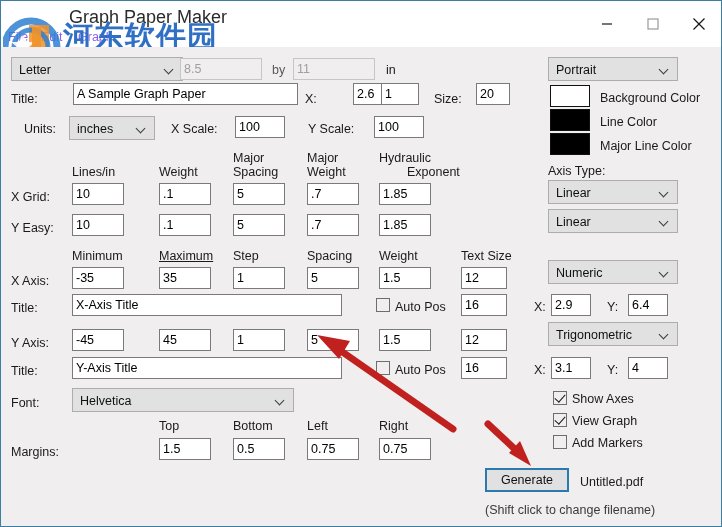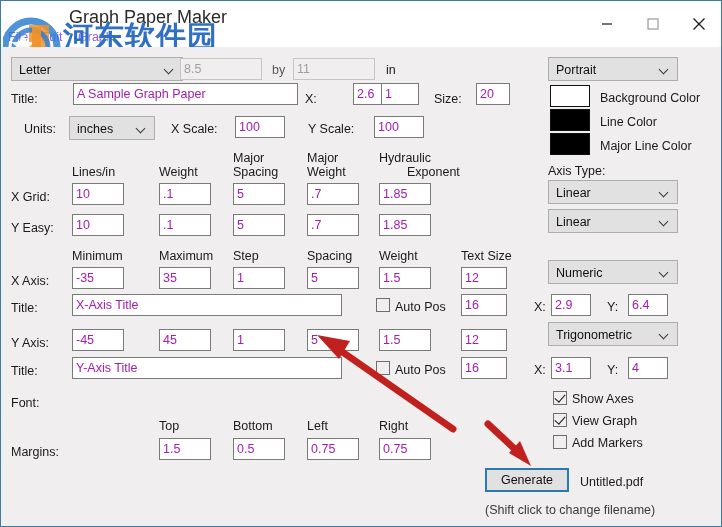--- a/index.html
+++ b/index.html
@@ -26,21 +26,21 @@
   .wm{position:absolute;pointer-events:none;}
   #wm-logo{left:2px;top:16px;width:62px;height:62px;}
   #wm-cn{left:62px;top:16px;font-size:30px;font-weight:bold;color:#2f6fc4;
     letter-spacing:1px;text-shadow:1px 1px 0 rgba(255,255,255,.35);white-space:nowrap;}
   #wm-url{left:92px;top:50px;font-size:22px;font-weight:bold;color:#1f7a33;
     font-family:"Liberation Serif","DejaVu Serif",serif;white-space:nowrap;}
   
   .panel{position:absolute;left:1px;top:46px;width:718px;height:479px;background:#f0eeee;}
   .lbl{position:absolute;font-size:12.5px;color:#1a1a1a;white-space:nowrap;line-height:14px;}
   .tf{position:absolute;box-sizing:border-box;background:#ffffff;border:1px solid #7a7a7a;
-      font-family:"Liberation Sans",sans-serif;font-size:12.5px;color:#a21caf;
+      font-family:"Liberation Sans",sans-serif;font-size:12.5px;color:#000000;
       padding:0 3px;height:22px;line-height:20px;outline:none;}
   .tf.dis{background:#f0eeee;border:1px solid #c6c6c6;color:#a0a0a0;}
   .cb{position:absolute;box-sizing:border-box;background:#f0eeee;border:1px solid #6e6e6e;
       appearance:none;-webkit-appearance:none;width:14px;height:14px;margin:0;cursor:default;}
   .cb:checked::after{content:"";position:absolute;left:3px;top:0px;width:5px;height:9px;
       border:solid #1a1a1a;border-width:0 1.6px 1.6px 0;transform:rotate(42deg);}
   .sel{position:absolute;box-sizing:border-box;background:#e1e1e1;border:1px solid #adadad;
       height:24px;font-size:12.5px;color:#101010;cursor:default;}
   .sel .t{position:absolute;left:7px;top:3px;line-height:18px;white-space:nowrap;}
   .sel .chev{position:absolute;right:8px;top:8px;width:9px;height:5px;}
@@ -143,21 +143,21 @@
     <input class="tf" style="left: 377px; top: 136px; width: 52px;" value="1.85">
 
     <div class="lbl" style="left:9px;top:174px;">Y Easy:</div>
     <input class="tf" style="left: 70px; top: 167px; width: 52px;" value="10">
     <input class="tf" style="left: 157px; top: 167px; width: 52px;" value=".1">
     <input class="tf" style="left: 231px; top: 167px; width: 52px;" value="5">
     <input class="tf" style="left: 305px; top: 167px; width: 52px;" value=".7">
     <input class="tf" style="left: 377px; top: 167px; width: 52px;" value="1.85">
 
     <div class="lbl" style="left:70px;top:202px;">Minimum</div>
-    <div class="lbl" style="left:157px;top:202px;">Maximum</div>
+    <div class="lbl" style="left:157px;top:202px;text-decoration:underline;">Maximum</div>
     <div class="lbl" style="left:231px;top:202px;">Step</div>
     <div class="lbl" style="left:305px;top:202px;">Spacing</div>
     <div class="lbl" style="left:377px;top:202px;">Weight</div>
     <div class="lbl" style="left:459px;top:202px;">Text Size</div>
 
     <div class="lbl" style="left:9px;top:227px;">X Axis:</div>
     <input class="tf" style="left: 70px; top: 220px; width: 52px;" value="-35">
     <input class="tf" style="left: 157px; top: 220px; width: 52px;" value="35">
     <input class="tf" style="left: 231px; top: 220px; width: 52px;" value="1">
     <input class="tf" style="left: 305px; top: 220px; width: 52px;" value="5">
@@ -178,20 +178,24 @@
     <input class="tf" style="left: 377px; top: 282px; width: 52px;" value="1.5">
     <input class="tf" style="left: 459px; top: 282px; width: 46px;" value="12">
 
     <div class="lbl" style="left:9px;top:317px;">Title:</div>
     <input class="tf" style="left: 70px; top: 310px; width: 270px;" value="Y-Axis Title">
     <input type="checkbox" class="cb" style="left: 374px; top: 314px;">
     <div class="lbl" style="left:393px;top:316px;">Auto Pos</div>
     <input class="tf" style="left: 459px; top: 310px; width: 46px;" value="16">
 
     <div class="lbl" style="left:9px;top:349px;">Font:</div>
+    <div class="sel" style="left:70px;top:341px;width:222px;">
+      <span class="t">Helvetica</span>
+      <span class="chev"></span>
+    </div>
 
     <div class="lbl" style="left:157px;top:372px;">Top</div>
     <div class="lbl" style="left:231px;top:372px;">Bottom</div>
     <div class="lbl" style="left:305px;top:372px;">Left</div>
     <div class="lbl" style="left:377px;top:372px;">Right</div>
     <div class="lbl" style="left:9px;top:398px;">Margins:</div>
     <input class="tf" style="left: 157px; top: 391px; width: 52px;" value="1.5">
     <input class="tf" style="left: 231px; top: 391px; width: 52px;" value="0.5">
     <input class="tf" style="left: 305px; top: 391px; width: 52px;" value="0.75">
     <input class="tf" style="left: 377px; top: 391px; width: 52px;" value="0.75">

